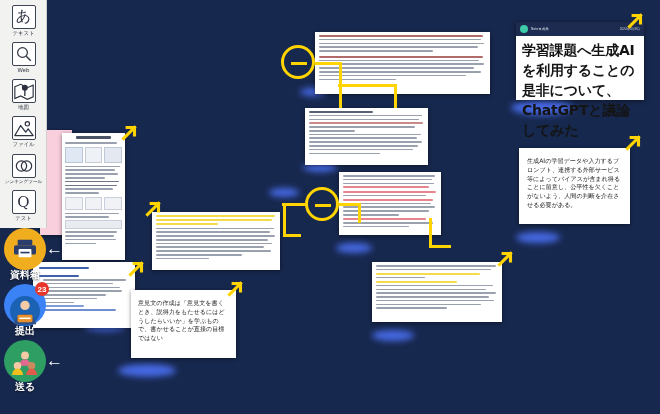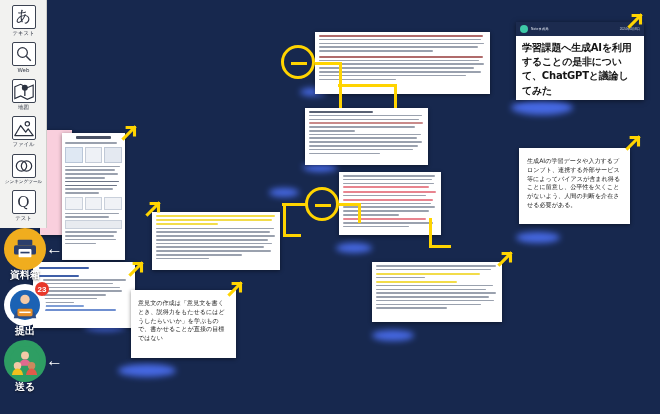--- a/index.html
+++ b/index.html
@@ -92,21 +92,21 @@
   }
   .avatar {
     width: 8px; height: 8px; border-radius: 50%;
     background: #3ec9a7; flex: 0 0 auto;
   }
   .tiny-white { font-size: 3.2px; color: #e6ecf5; letter-spacing: .2px; }
   #article-date { margin-left: auto; font-size: 3.2px; color: #cbd5e6; }
   #article-title {
     padding: 5px 6px 0 6px;
     font-family: "DejaVu Sans", sans-serif;
-    font-size: 10px; font-weight: bold;
+    font-size: 14px; font-weight: bold;
     color: #141414; line-height: 1.42;
     letter-spacing: -.2px;
   }
 
   
   #tool-panel {
     position: absolute;
     left: 0; top: 0;
     width: 47px; height: 228px;
     background: #f2f2f0;
@@ -463,21 +463,21 @@
           <rect x="2" y="8" width="24" height="10" rx="2" fill="#2b3e6b"></rect>
           <rect x="7" y="12" width="14" height="9" rx="1" fill="#ffffff"></rect>
           <rect x="9" y="15" width="10" height="1.8" fill="#2b3e6b"></rect>
         </svg>
       </div>
       <div class="action-lb">資料箱</div>
       <div class="back-arrow">←</div>
     </div>
 
     <div class="action">
-      <div class="action-ic" style="background:#ffffff;">
+      <div class="action-ic" style="background:#3b82f6;align-items:flex-end;">
         <svg width="30" height="30" viewBox="0 0 32 32">
           <circle cx="16" cy="16" r="16" fill="#1b62b4"></circle>
           <circle cx="16" cy="10" r="5" fill="#f3c9a6"></circle>
           <path d="M4 30 Q6 19 16 19 Q26 19 28 30 Z" fill="#2f4f86"></path>
           <rect x="8" y="20" width="16" height="8" rx="1.5" fill="#e8912a"></rect>
           <rect x="10" y="23" width="12" height="1.6" fill="#fff"></rect>
         </svg>
         <div class="badge">23</div>
       </div>
       <div class="action-lb">提出</div>

